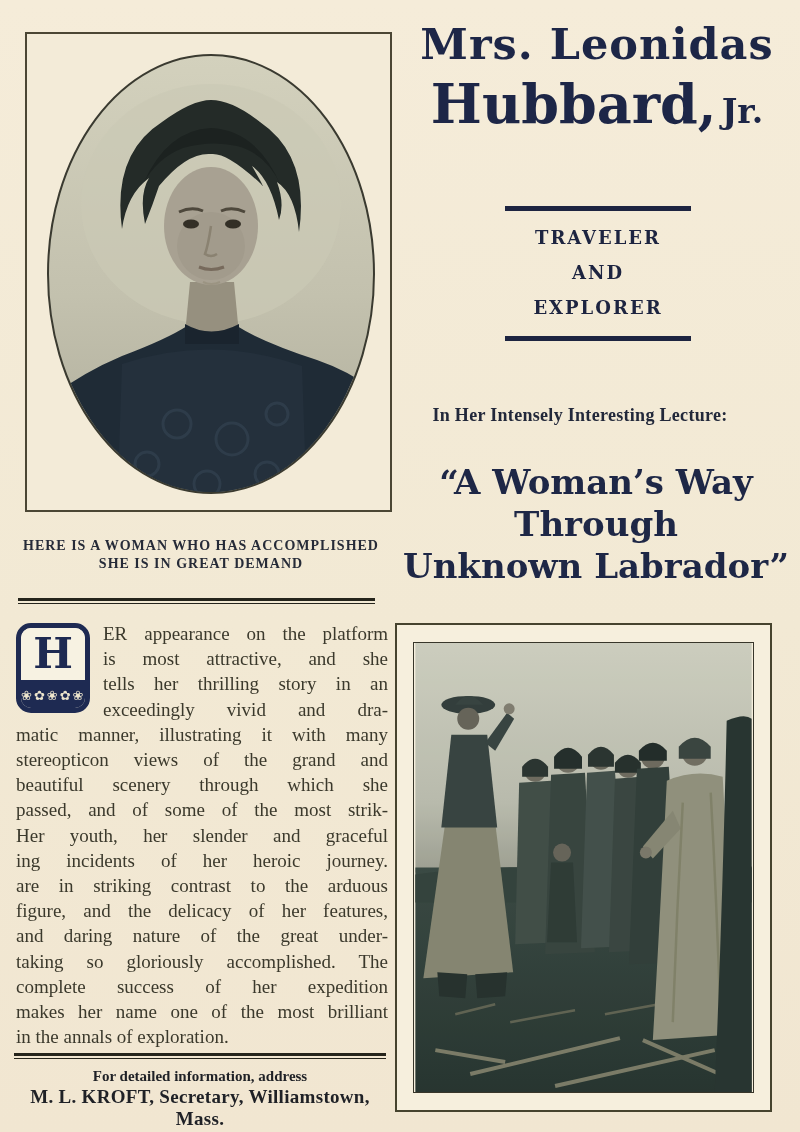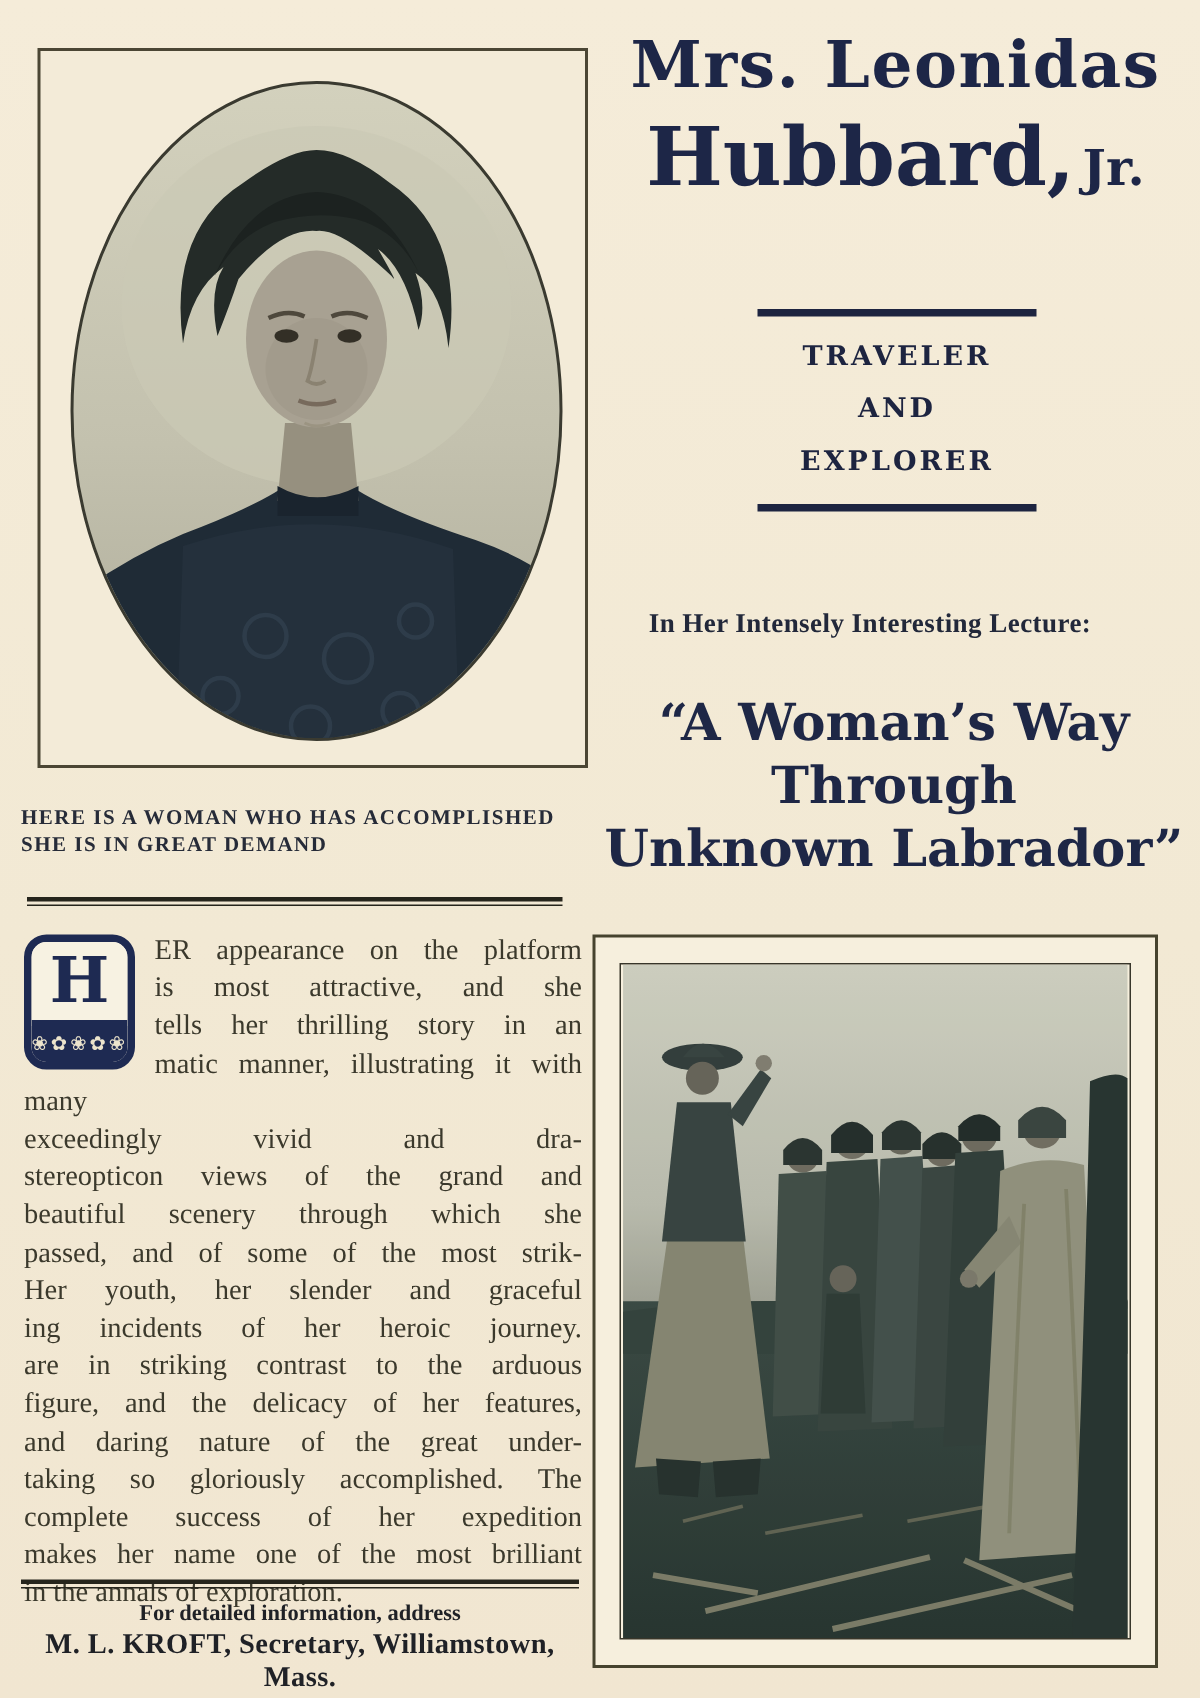--- a/index.html
+++ b/index.html
@@ -11,21 +11,21 @@
     font-family:"Liberation Serif",serif;
   }
   
   .portrait-frame{
     position:absolute;left:25px;top:32px;width:367px;height:480px;
     border:2px solid #4b4634;box-sizing:border-box;background:#f3ebd8;
   }
   .portrait-frame svg{display:block;width:100%;height:100%;}
   .caption{
     position:absolute;left:14px;top:537px;width:374px;
-    text-align:left;color:#262b38;
+    text-align:center;color:#262b38;
     font-family:"Liberation Serif",serif;font-weight:bold;
     font-size:14px;line-height:18px;letter-spacing:1px;
   }
   .drule{
     position:absolute;height:2px;
     border-top:3px solid #26251c;border-bottom:1px solid #26251c;
   }
   .drule.top{left:18px;top:598px;width:357px;}
   .drule.bottom{left:14px;top:1053px;width:372px;}
   .article{
@@ -157,22 +157,22 @@
 
   <div class="article">
     <div class="dropcap">
       <div class="dc-h">H</div>
       <div class="dc-orn">❀✿❀✿❀</div>
     </div>
     <div class="blines">
         <div class="bline">ER appearance on the platform</div>
         <div class="bline">is most attractive, and she</div>
         <div class="bline">tells her thrilling story in an</div>
+        <div class="bline">exceedingly vivid and dra-</div>
         <div class="bline">matic manner, illustrating it with many</div>
-        <div class="bline">exceedingly vivid and dra-</div>
         <div class="bline">stereopticon views of the grand and</div>
         <div class="bline">beautiful scenery through which she</div>
         <div class="bline">passed, and of some of the most strik-</div>
         <div class="bline">Her youth, her slender and graceful</div>
         <div class="bline">ing incidents of her heroic journey.</div>
         <div class="bline">are in striking contrast to the arduous</div>
         <div class="bline">figure, and the delicacy of her features,</div>
         <div class="bline">and daring nature of the great under-</div>
         <div class="bline">taking so gloriously accomplished. The</div>
         <div class="bline">complete success of her expedition</div>

